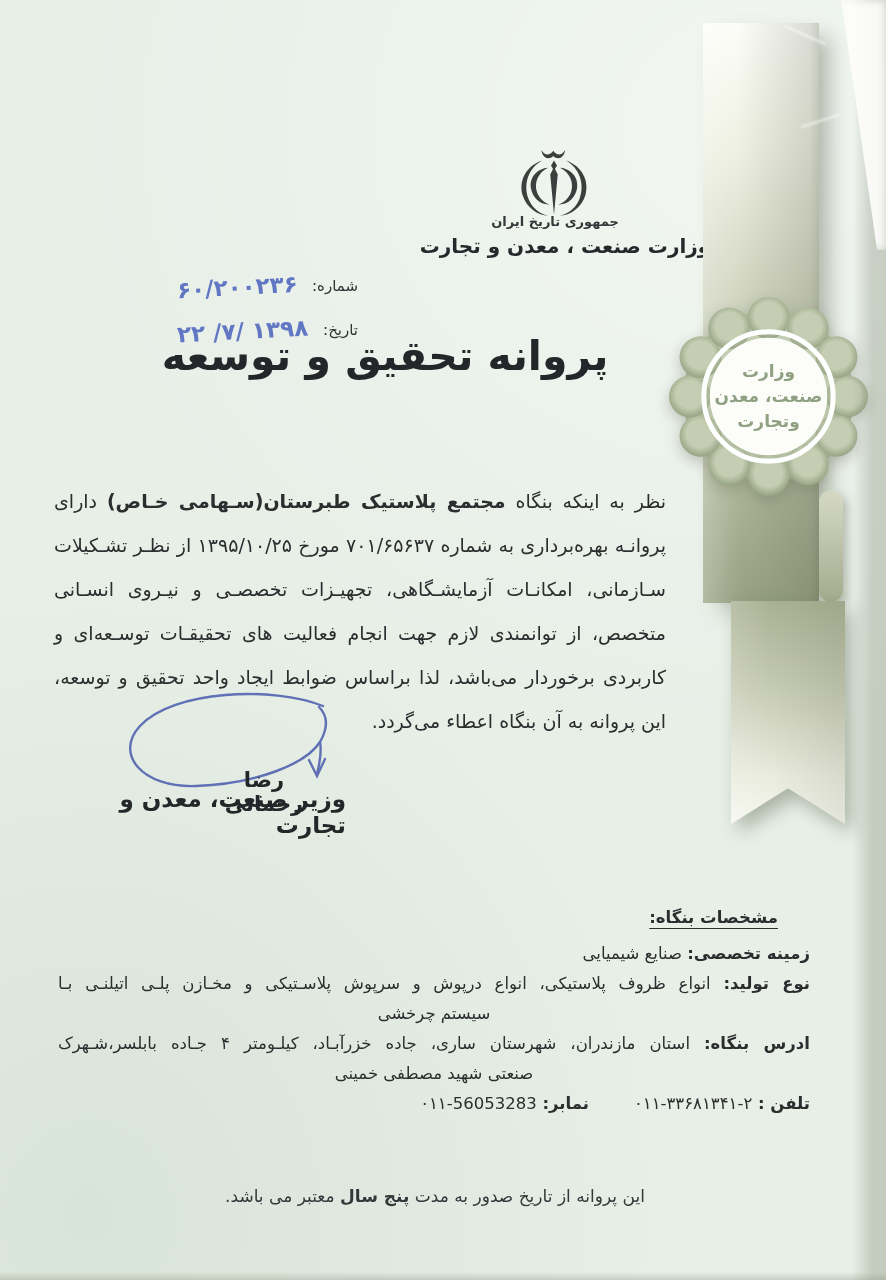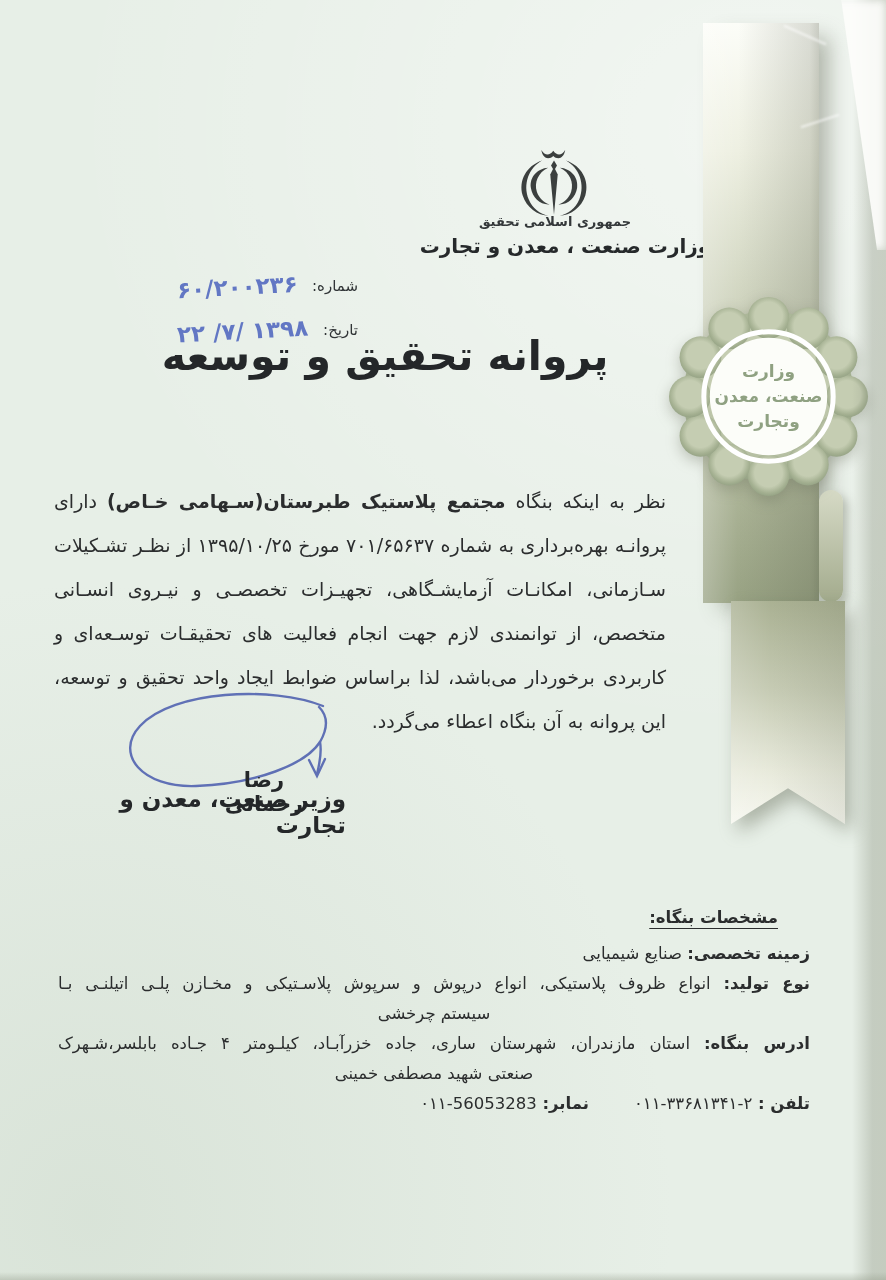--- a/index.html
+++ b/index.html
@@ -143,21 +143,21 @@
     <g fill="#3b3f3e">
       <path d="M33 8 c5 8 11 8 16 1 c5 7 11 7 16 -1 c-1 7 -5 11 -9 11 c-3 0 -5 -1 -7 -3 c-2 2 -4 3 -7 3 c-4 0 -8 -4 -9 -11 z"></path>
       <path d="M50 22 l4 7 -4 7 -4 -7 z"></path>
       <path d="M50 31 l5 10 -5 54 -5 -54 z"></path>
       <path d="M42 32 C29 38 23 52 27 64 C30 73 37 79 44 81 C32 82 21 72 19 59 C17 44 28 33 42 32 Z"></path>
       <path d="M58 32 C71 38 77 52 73 64 C70 73 63 79 56 81 C68 82 79 72 81 59 C83 44 72 33 58 32 Z"></path>
       <path d="M34 22 C16 32 8 54 16 74 C21 86 31 94 43 96 C28 96 13 85 8 69 C2 49 13 29 34 22 Z"></path>
       <path d="M66 22 C84 32 92 54 84 74 C79 86 69 94 57 96 C72 96 87 85 92 69 C98 49 87 29 66 22 Z"></path>
     </g>
   </svg>
-  <div class="abs country">جمهوری اسلامی تحقیق</div>
+  <div class="abs country">جمهوری تاریخ ایران</div>
   <div class="abs ministry">وزارت صنعت ، معدن و تجارت</div>
 
   <div class="abs meta-row meta-number">
     <span>شماره:</span>
     <span class="meta-value">۶۰/۲۰۰۲۳۶</span>
   </div>
   <div class="abs meta-row meta-date">
     <span>تاریخ:</span>
     <span class="meta-value">۱۳۹۸ /۷/ ۲۲</span>
   </div>
@@ -195,20 +195,21 @@
       <span class="spec-label">ادرس بنگاه:</span><span> استان مازندران، شهرستان ساری، جاده خزرآبـاد، کیلـومتر ۴ جـاده بابلسر،شـهرک</span>
     </div>
     <div class="spec-line center-line">
       <span>صنعتی شهید مصطفی خمینی</span>
     </div>
     <div class="spec-line">
       <span class="spec-label">تلفن : </span><span>۲-۳۳۶۸۱۳۴۱-۰۱۱</span><span class="gap"></span><span class="spec-label">نمابر: </span><span>56053283-۰۱۱</span>
     </div>
   </div>
 
+  <div class="abs footer-note"><span>این پروانه از تاریخ صدور به مدت </span><b>پنج سال</b><span> معتبر می باشد.</span></div>
 
   <div class="abs edge-right"></div>
   <div class="abs edge-bottom"></div>
   <div class="abs corner-white"></div>
   <div class="abs crease crease1"></div>
   <div class="abs crease crease2"></div>
 
 </div>
 
 </body></html>

